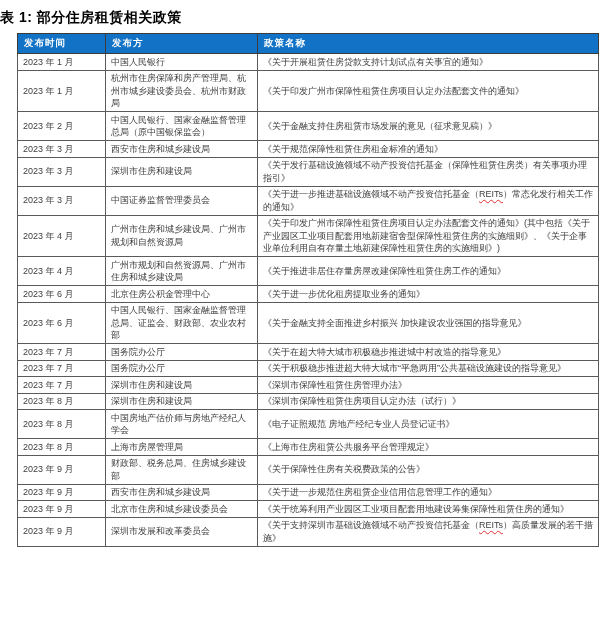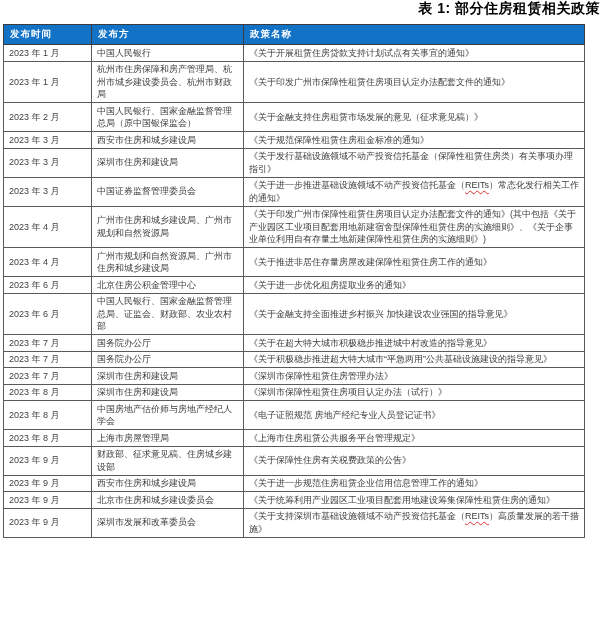--- a/index.html
+++ b/index.html
@@ -11,25 +11,25 @@
     --spellcheck:#E03030;
     --page-bg:#FFFFFF;
   }
   *{box-sizing:border-box;margin:0;padding:0;}
   html,body{width:600px;background:var(--page-bg);}
   body{
     font-family:"Liberation Sans","DejaVu Sans",sans-serif;
     width:600px;height:617px;overflow:hidden;position:relative;
   }
   .title{
-    text-align:right;font-weight:bold;font-size:14px;color:#000;
-    padding-bottom:6px;letter-spacing:.5px;
+    text-align:left;font-weight:bold;font-size:14px;color:#000;
+    padding-top:9px;padding-bottom:6px;letter-spacing:.5px;
   }
   table.policy{
-    width:582px;margin:0 9px 0 3px;border-collapse:collapse;table-layout:fixed;
+    width:582px;margin:0 9px 0 17px;border-collapse:collapse;table-layout:fixed;
     border:1.5px solid var(--outer-border);
   }
   col.c-date{width:88px;}
   col.c-pub{width:152px;}
   table.policy th{
     background:var(--header-bg);color:var(--header-text);
     font-size:9.5px;font-weight:bold;text-align:left;
     padding:3px 6px;border:1px solid var(--outer-border);
     letter-spacing:1px;
   }
@@ -141,21 +141,21 @@
         <td>中国房地产估价师与房地产经纪人学会</td>
         <td>《电子证照规范 房地产经纪专业人员登记证书》</td>
       </tr>
       <tr>
         <td>2023 年 8 月</td>
         <td>上海市房屋管理局</td>
         <td>《上海市住房租赁公共服务平台管理规定》</td>
       </tr>
       <tr>
         <td>2023 年 9 月</td>
-        <td>财政部、征求意见稿、住房城乡建设部</td>
+        <td>财政部、税务总局、住房城乡建设部</td>
         <td>《关于保障性住房有关税费政策的公告》</td>
       </tr>
       <tr>
         <td>2023 年 9 月</td>
         <td>西安市住房和城乡建设局</td>
         <td>《关于进一步规范住房租赁企业信用信息管理工作的通知》</td>
       </tr>
       <tr>
         <td>2023 年 9 月</td>
         <td>北京市住房和城乡建设委员会</td>

